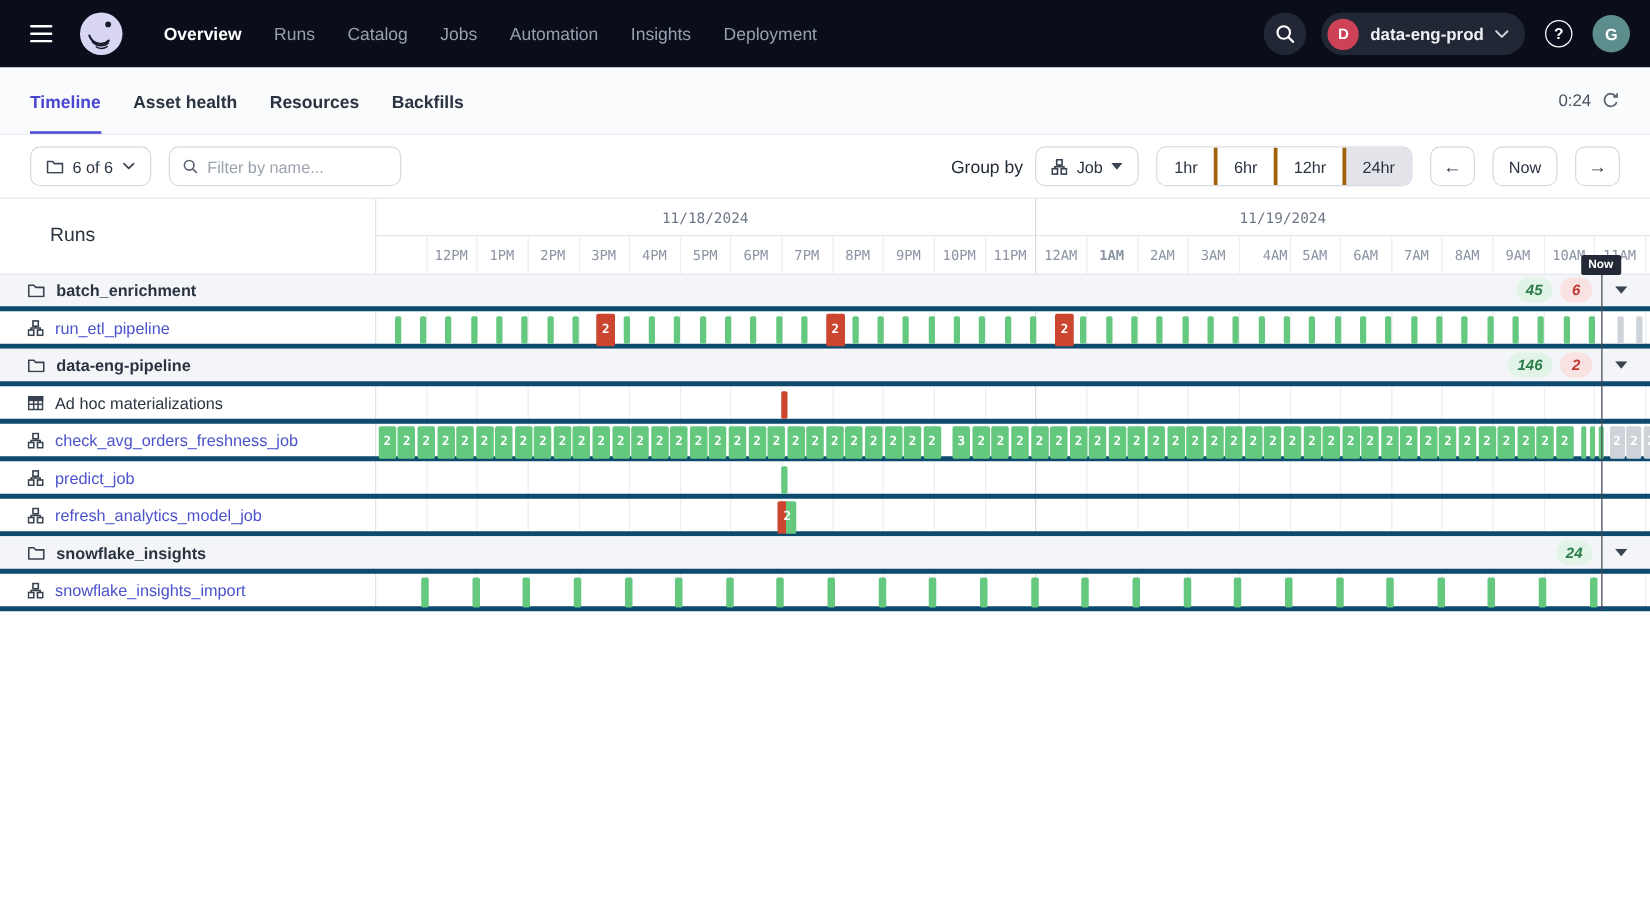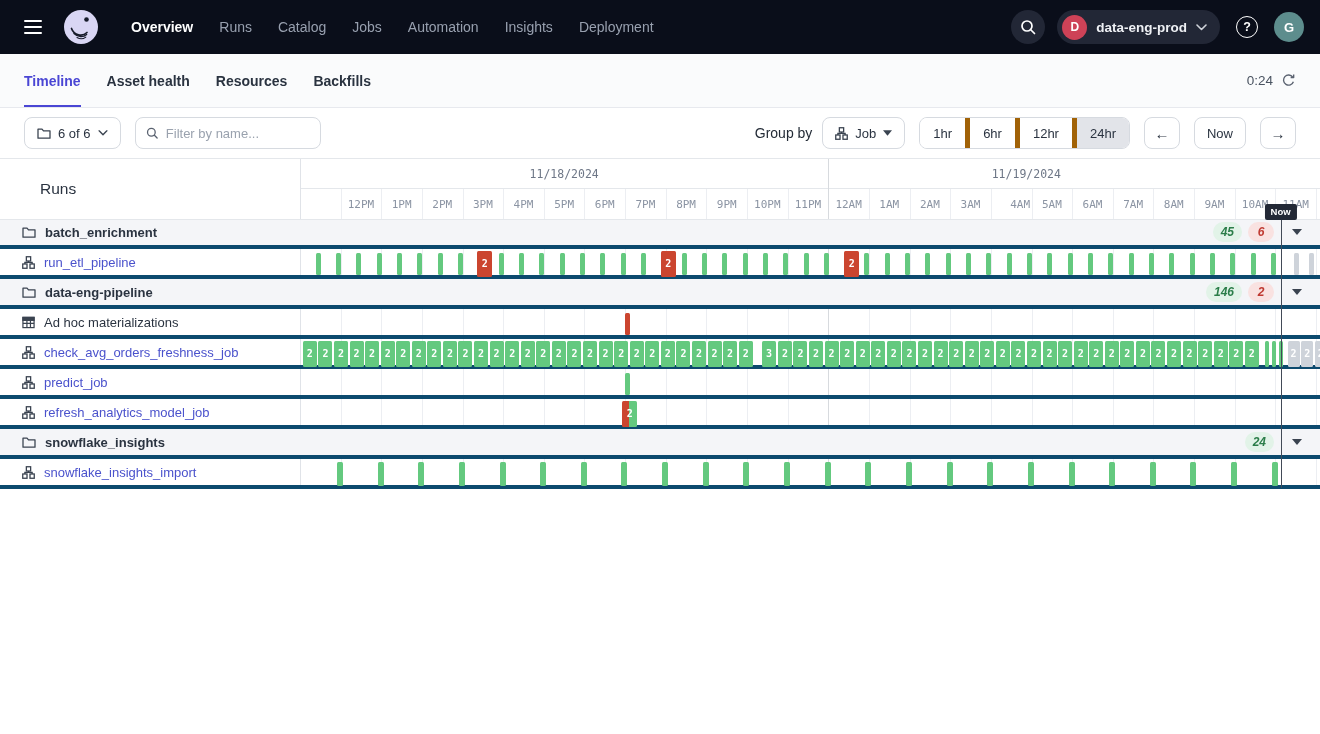--- a/index.html
+++ b/index.html
@@ -50,21 +50,21 @@
     border:1px solid #d6dae0; border-radius:8px; background:#fff; font-size:13px;
     font-weight:500; color:#2a3340; }
   .search-box { display:flex; align-items:center; gap:8px; width:186px; height:32px;
     border:1px solid #d6dae0; border-radius:8px; padding:0 10px; background:#fff; }
   .search-box input { border:none; outline:none; font-size:13px; width:100%;
     color:#2a3340; font-family:inherit; background:transparent; }
   .search-box input::placeholder { color:#9aa2ae; }
   .groupby-label { font-size:14px; color:#232b36; margin-right:-4px; }
   .segmented { display:flex; border:1px solid #d6dae0; border-radius:8px; overflow:hidden; background:#fff; }
   .segment { height:30px; padding:0 13px; display:flex; align-items:center; font-size:13px;
-    color:#2a3340; background:#fff; border-left:5px solid #a16207; }
+    color:#2a3340; background:#fff; border-left:3px solid #a16207; }
   .segment:first-child { border-left:none; }
   .segment.selected { background:#e2e4e9; }
   .nav-arrow { width:36px; justify-content:center; font-size:15px; }
 
   
   .timeline { position:relative; height:330px; border-top:1px solid #e4e7eb; }
   .runs-heading { position:absolute; left:0; top:0; width:300px; height:60px;
     display:flex; align-items:center; padding-left:40px; font-size:15.5px; color:#2a3340; }
   .tl-dates { position:absolute; left:300px; top:0; width:1020px; height:30px;
     border-bottom:1px solid #e4e7eb; }
@@ -231,21 +231,21 @@
       <div class="hour-label" style="left: 462.56px; width: 40.64px;">3PM</div>
       <div class="hour-label" style="left: 503.2px; width: 40.64px;">4PM</div>
       <div class="hour-label" style="left: 543.84px; width: 40.64px;">5PM</div>
       <div class="hour-label" style="left: 584.48px; width: 40.64px;">6PM</div>
       <div class="hour-label" style="left: 625.12px; width: 40.64px;">7PM</div>
       <div class="hour-label" style="left: 665.76px; width: 40.64px;">8PM</div>
       <div class="hour-label" style="left: 706.4px; width: 40.64px;">9PM</div>
       <div class="hour-label" style="left: 747.04px; width: 40.64px;">10PM</div>
       <div class="hour-label" style="left: 787.68px; width: 40.64px;">11PM</div>
       <div class="hour-label" style="left: 828.32px; width: 40.64px;">12AM</div>
-      <div class="hour-label" style="left: 868.96px; width: 40.64px;">1AM</div>
+      <div class="hour-label" style="left: 868.96px; width: 40.64px; font-weight: bold;">1AM</div>
       <div class="hour-label" style="left: 909.6px; width: 40.64px;">2AM</div>
       <div class="hour-label" style="left: 950.24px; width: 40.64px;">3AM</div>
       <div class="hour-label" style="left: 990.88px; width: 40.64px; padding-left: 18px;">4AM</div>
       <div class="hour-label" style="left: 1031.52px; width: 40.64px;">5AM</div>
       <div class="hour-label" style="left: 1072.16px; width: 40.64px;">6AM</div>
       <div class="hour-label" style="left: 1112.8px; width: 40.64px;">7AM</div>
       <div class="hour-label" style="left: 1153.44px; width: 40.64px;">8AM</div>
       <div class="hour-label" style="left: 1194.08px; width: 40.64px;">9AM</div>
       <div class="hour-label" style="left: 1234.72px; width: 40.64px;">10AM</div>
       <div class="hour-label" style="left: 1275.36px; width: 40.64px;">11AM</div>

